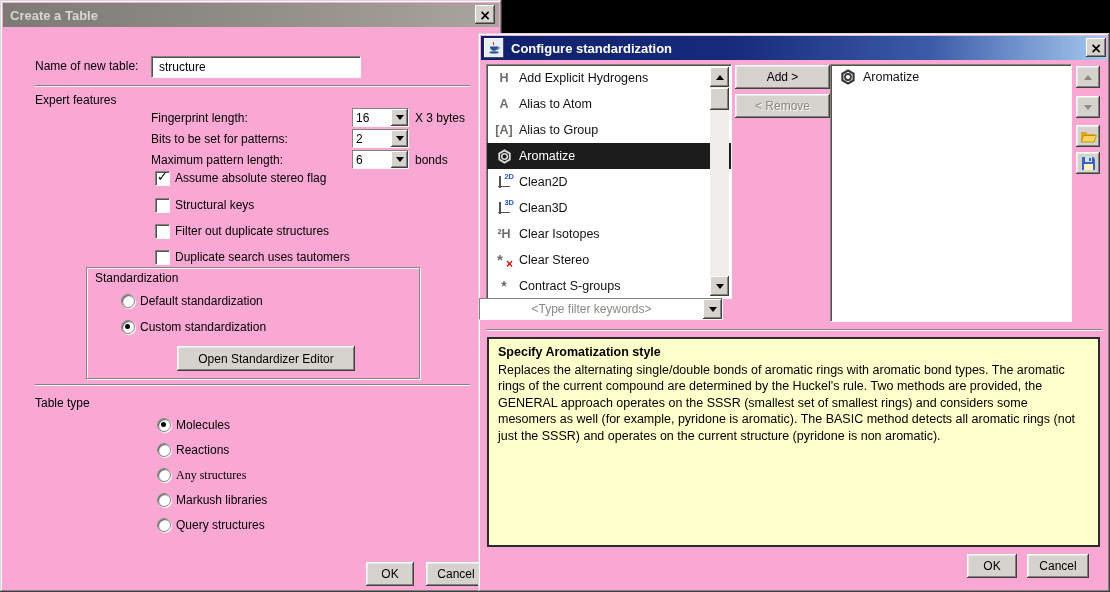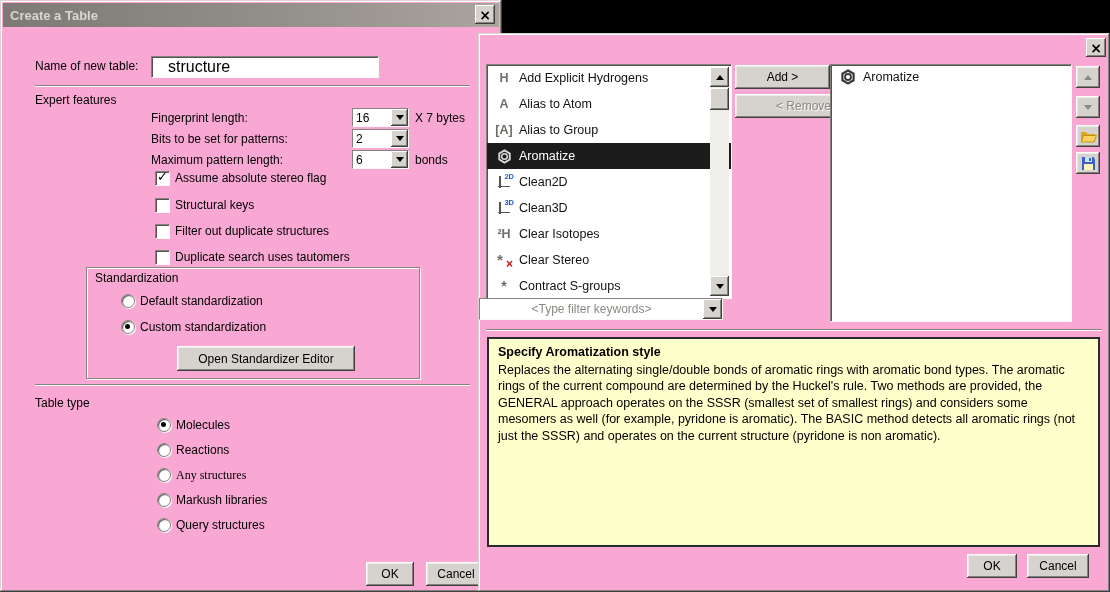--- a/index.html
+++ b/index.html
@@ -22,21 +22,21 @@
       font-family:"DejaVu Sans",sans-serif;line-height:1;}
 
   
   .btn{background:#d6d3ce;
        box-shadow: inset -1px -1px 0 #404040, inset 1px 1px 0 #fff,
                    inset -2px -2px 0 #84827d, inset 2px 2px 0 #eceae6;
        display:flex;align-items:center;justify-content:center;color:#000;cursor:default;}
   .btn.disabled{color:#8b8984;text-shadow:1px 1px 0 #fbfaf8;}
   .sunken{background:#fff;border:1px solid;border-color:#84827d #fbfaf8 #fbfaf8 #84827d;
           box-shadow: inset 1px 1px 0 #55534e;}
-  .field{padding:2px 16px;font-size:16px;display:flex;align-items:center;}
+  .field{padding:2px 7px;font-size:12px;display:flex;align-items:center;}
   .combo{display:flex;align-items:stretch;}
   .combo .val{flex:1;padding:2px 3px;display:flex;align-items:center;background:#fff;}
   .combo .drop{width:17px;display:flex;align-items:center;justify-content:center;background:#d6d3ce;
        box-shadow: inset -1px -1px 0 #404040, inset 1px 1px 0 #fff, inset -2px -2px 0 #84827d;}
   .tri-dn{width:0;height:0;border-left:4px solid transparent;border-right:4px solid transparent;border-top:5px solid #000;}
   .tri-up{width:0;height:0;border-left:4px solid transparent;border-right:4px solid transparent;border-bottom:5px solid #000;}
   .tri-gray{border-top-color:#8b8984 !important;border-bottom-color:#8b8984 !important;}
 
   .sep{position:absolute;height:0;border-top:1px solid #84827d;border-bottom:1px solid #fbfaf8;}
 
@@ -101,21 +101,21 @@
     <div class="sep" style="left:35px;top:85px;width:435px;"></div>
     <div class="lbl" style="left:35px;top:93px;">Expert features</div>
 
     <div class="lbl" style="left:151px;top:111px;">Fingerprint length:</div>
     <div class="combo abs sunken" style="left:352px;top:108px;width:55px;height:17px;">
       <span class="val">16</span>
       <span class="drop">
           <span class="tri-dn"></span>
         </span>
     </div>
-    <div class="lbl" style="left:415px;top:111px;">X 7 bytes</div>
+    <div class="lbl" style="left:415px;top:111px;">X 3 bytes</div>
 
     <div class="lbl" style="left:151px;top:132px;">Bits to be set for patterns:</div>
     <div class="combo abs sunken" style="left:352px;top:129px;width:55px;height:17px;">
       <span class="val">2</span>
       <span class="drop">
           <span class="tri-dn"></span>
         </span>
     </div>
 
     <div class="lbl" style="left:151px;top:153px;">Maximum pattern length:</div>
@@ -178,20 +178,31 @@
 
     <div class="btn abs" style="left:366px;top:562px;width:48px;height:24px;">
       <span>OK</span>
     </div>
     <div class="btn abs" style="left:426px;top:562px;width:60px;height:24px;">
       <span>Cancel</span>
     </div>
   </div>
 
   <div class="dlg" style="left:478px;top:33px;width:632px;height:559px;">
+    <div class="tb tb-active">
+      <span class="abs" style="left:3px;top:2px;width:20px;height:20px;background:#e8eef6;box-shadow:inset -1px -1px 0 #4a4a6a, inset 1px 1px 0 #fff;display:flex;align-items:center;justify-content:center;">
+        <svg width="14" height="14" viewBox="0 0 14 14">
+          <path d="M6.5 1 C5.5 2.2 7.5 2.8 6.3 4.2" fill="none" stroke="#c8442c" stroke-width="1.1"></path>
+          <path d="M3 5.5 h8 c0 2.6 -1.6 4.2 -4 4.2 s-4 -1.6 -4 -4.2 z" fill="#2b4f8f"></path>
+          <path d="M11 6 c1.6 0 1.6 2.2 -0.8 2.4" fill="none" stroke="#2b4f8f" stroke-width="1"></path>
+          <ellipse cx="7" cy="11.4" rx="4.6" ry="1.1" fill="#2b4f8f"></ellipse>
+        </svg>
+      </span>
+      <span style="margin-left:30px;">Configure standardization</span>
+    </div>
     <div class="tb-close" style="right:4px;top:5px;">×</div>
 
     <div class="list" style="left:8px;top:31px;width:244px;height:233px;">
       <div class="lrow">
         <span class="ic">
             <span class="icon-glyph">H</span>
           </span>
         <span>Add Explicit Hydrogens</span>
       </div>
       <div class="lrow">
@@ -270,21 +281,21 @@
     <div class="combo abs sunken" style="left:1px;top:265px;width:242px;height:20px;">
       <span class="val" style="justify-content:center;color:#8b8984;">&lt;Type filter keywords&gt;</span>
       <span class="drop" style="width:19px;">
           <span class="tri-dn"></span>
         </span>
     </div>
 
     <div class="btn abs" style="left:257px;top:32px;width:95px;height:24px;">
       <span>Add &gt;</span>
     </div>
-    <div class="btn abs disabled" style="left:257px;top:61px;width:95px;height:24px;padding-left:21px;">
+    <div class="btn abs disabled" style="left:257px;top:61px;width:95px;height:24px;">
       <span>&lt; Remove</span>
     </div>
 
     <div class="list" style="left:352px;top:31px;width:240px;height:256px;">
       <div class="lrow" style="height:24px;">
         <span class="ic" style="color:#3a3a3a;">
           <svg width="16" height="16" viewBox="0 0 16 16">
               <polygon points="8,1.5 13.6,4.75 13.6,11.25 8,14.5 2.4,11.25 2.4,4.75" fill="none" stroke="currentColor" stroke-width="2.2"></polygon>
               <circle cx="8" cy="8" r="3" fill="none" stroke="currentColor" stroke-width="1.8"></circle>
             </svg>

